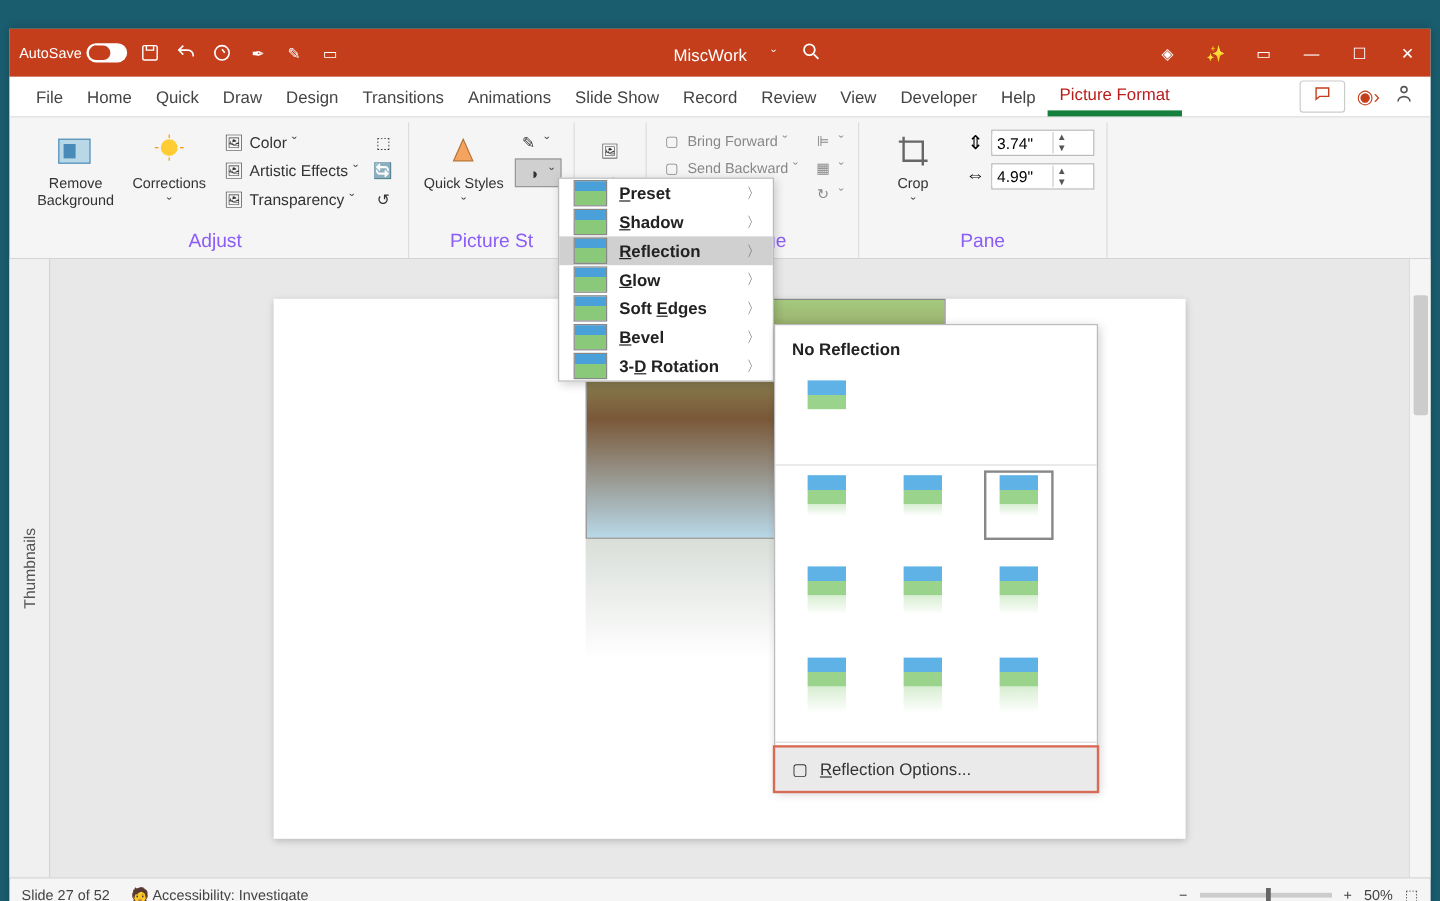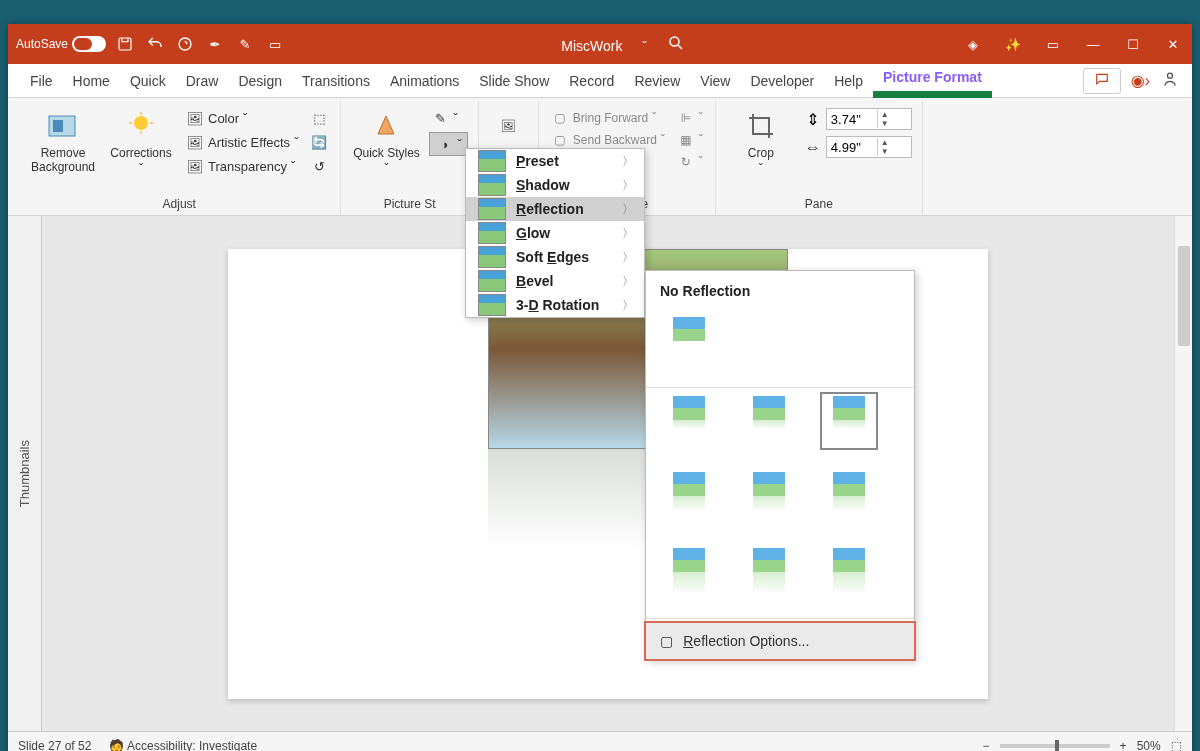--- a/index.html
+++ b/index.html
@@ -10,27 +10,27 @@
 .autosave-toggle { display: flex; align-items: center; gap: 4px; font-size: 12px; }
 .toggle { width: 34px; height: 16px; background: #fff; border-radius: 8px; position: relative; }
 .toggle::after { content: ""; position: absolute; width: 18px; height: 12px; background: #c43e1c; border-radius: 6px; top: 2px; left: 2px; }
 .tb-icon { width: 22px; height: 22px; display: flex; align-items: center; justify-content: center; cursor: pointer; }
 .tb-center { flex: 1; display: flex; align-items: flex-end; justify-content: center; gap: 20px; }
 .doc-name { font-size: 14px; }
 .search-box { width: 20px; height: 20px; }
 .tb-right { display: flex; align-items: center; gap: 18px; }
 .ribbon-tabs { height: 34px; background: #fff; border-bottom: 1px solid #d4d4d4; display: flex; align-items: center; padding: 0 12px; gap: 0; }
 .ribbon-tab { padding: 6px 10px; font-size: 14px; color: #444; cursor: pointer; }
-.ribbon-tab.active { color: #8b5cf6; font-weight: 700; border-bottom: 7px solid #15803d; }
+.ribbon-tab.active { color: #b91c1c; font-weight: 400; border-bottom: 5px solid #15803d; }
 .ribbon-right { margin-left: auto; display: flex; gap: 10px; align-items: center; }
 .comment-btn { border: 1px solid #ccc; padding: 3px 10px; border-radius: 3px; }
 .ribbon { height: 118px; background: #f5f5f5; border-bottom: 1px solid #d4d4d4; display: flex; padding: 4px 10px 0; }
 .group { display: flex; flex-direction: column; align-items: center; border-right: 1px solid #ddd; padding: 0 10px; }
 .group-content { flex: 1; display: flex; align-items: flex-start; gap: 8px; padding-top: 6px; }
-.group-label { font-size: 12px; color: #404040; padding: 2px 0 4px; }
+.group-label { font-size: 16px; color: #8b5cf6; padding: 2px 0 4px; }
 .big-btn { display: flex; flex-direction: column; align-items: center; gap: 2px; font-size: 12px; color: #333; text-align: center; width: 70px; cursor: pointer; }
 .big-btn .icon-box { width: 36px; height: 36px; display: flex; align-items: center; justify-content: center; }
 .small-btns { display: flex; flex-direction: column; gap: 4px; font-size: 13px; color: #333; }
 .small-btn { display: flex; align-items: center; gap: 4px; cursor: pointer; padding: 1px 2px; }
 .mini-icon { width: 18px; height: 18px; display: flex; align-items: center; justify-content: center; }
 .arrange-btns { display: flex; flex-direction: column; gap: 2px; font-size: 12px; color: #888; }
 .arrange-btn { display: flex; align-items: center; gap: 4px; padding: 1px 2px; cursor: pointer; }
 .size-group .spinboxes { display: flex; flex-direction: column; gap: 6px; }
 .spinbox-row { display: flex; align-items: center; gap: 4px; }
 .spinbox { border: 1px solid #bbb; background: #fff; height: 22px; display: flex; align-items: center; width: 86px; }

